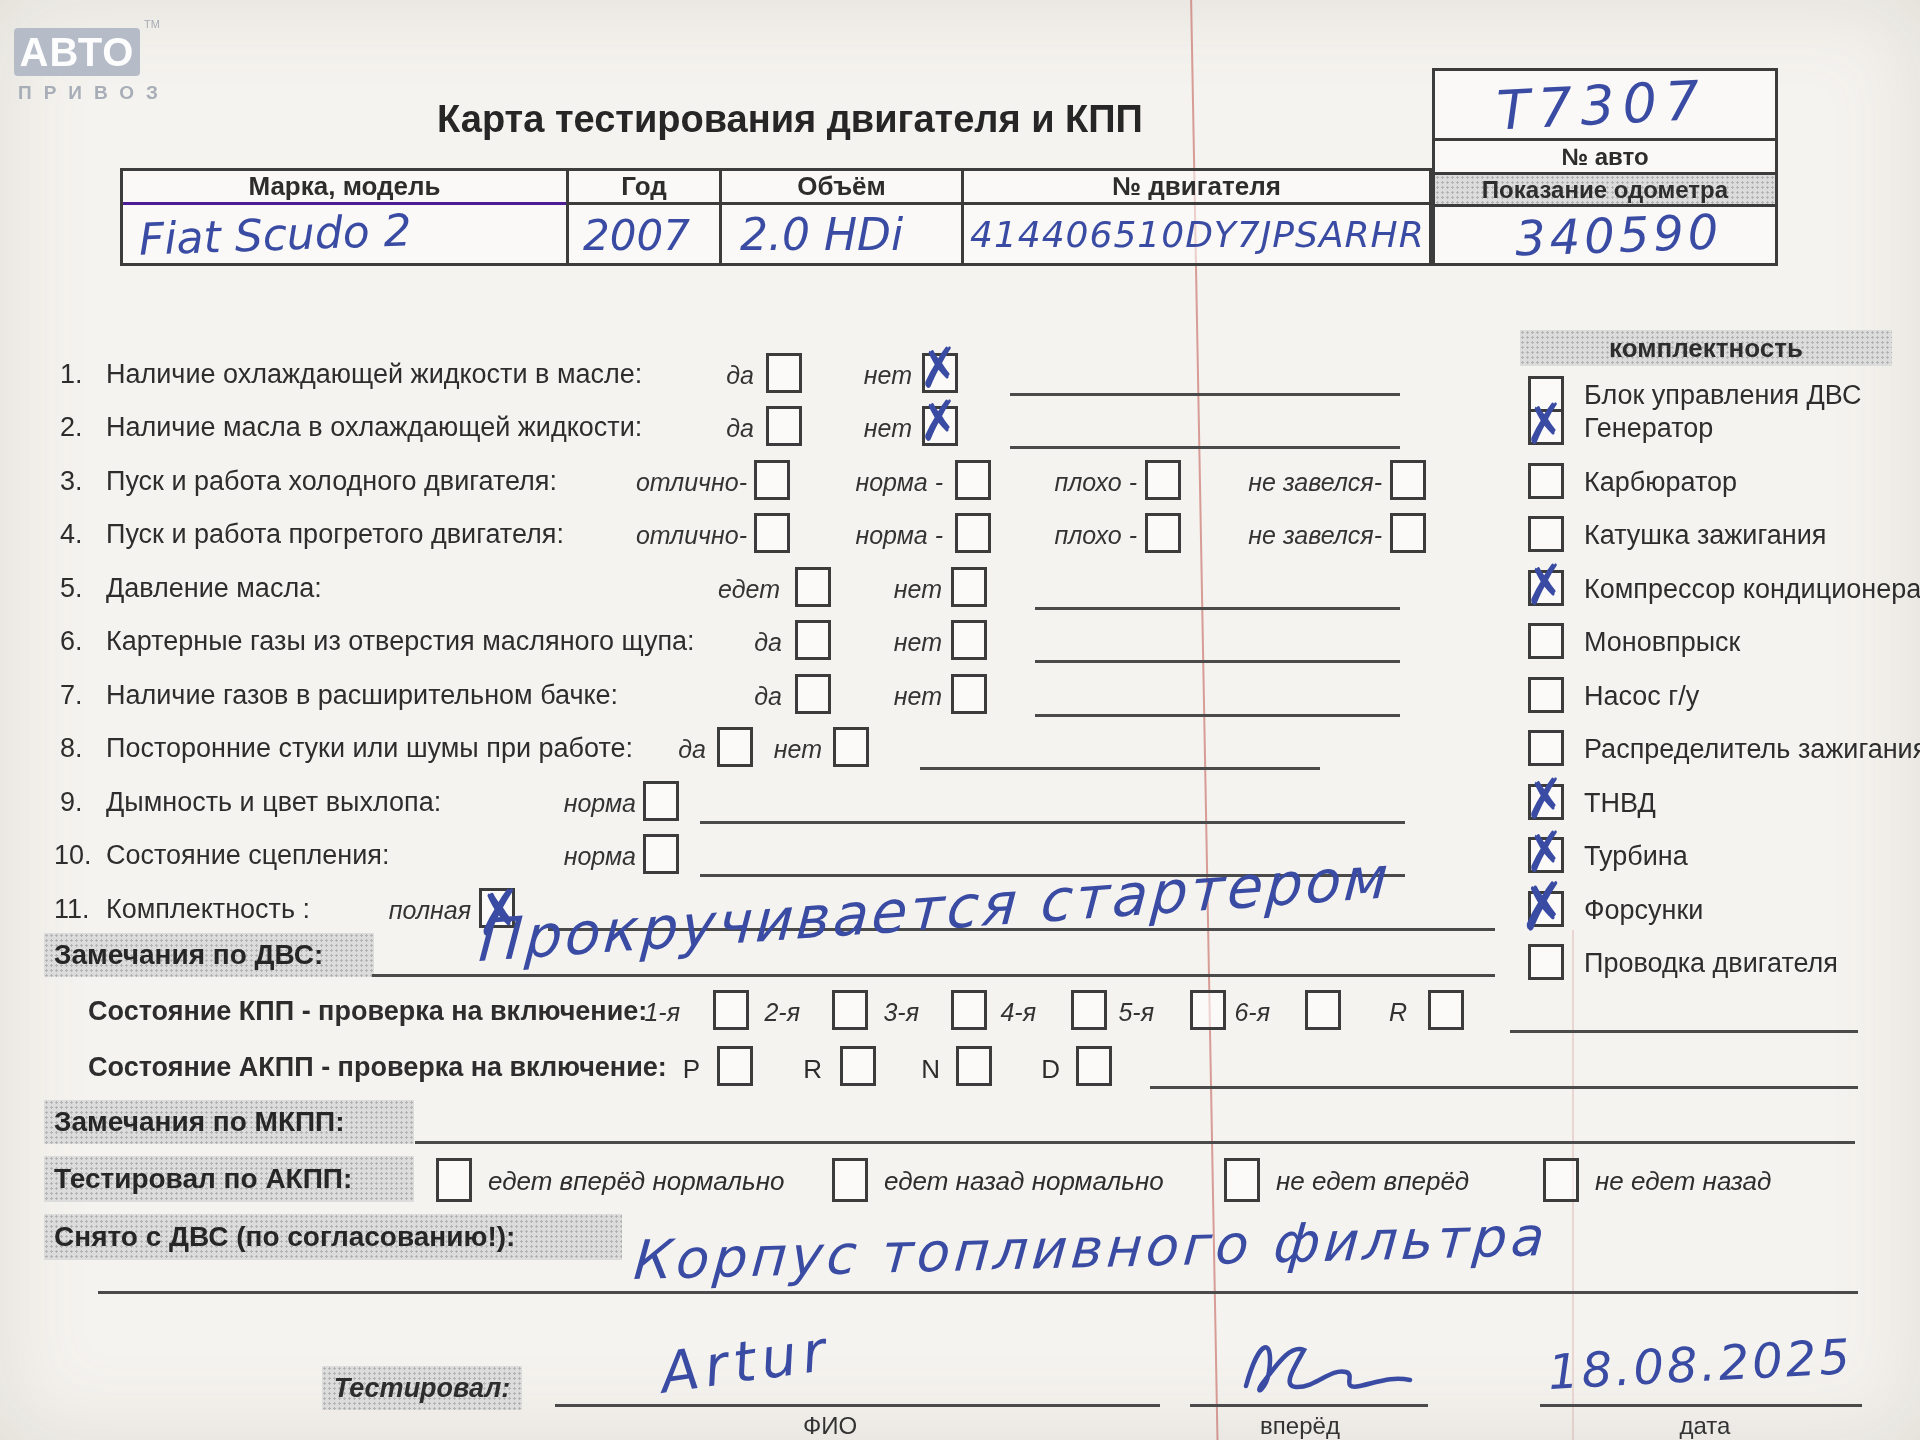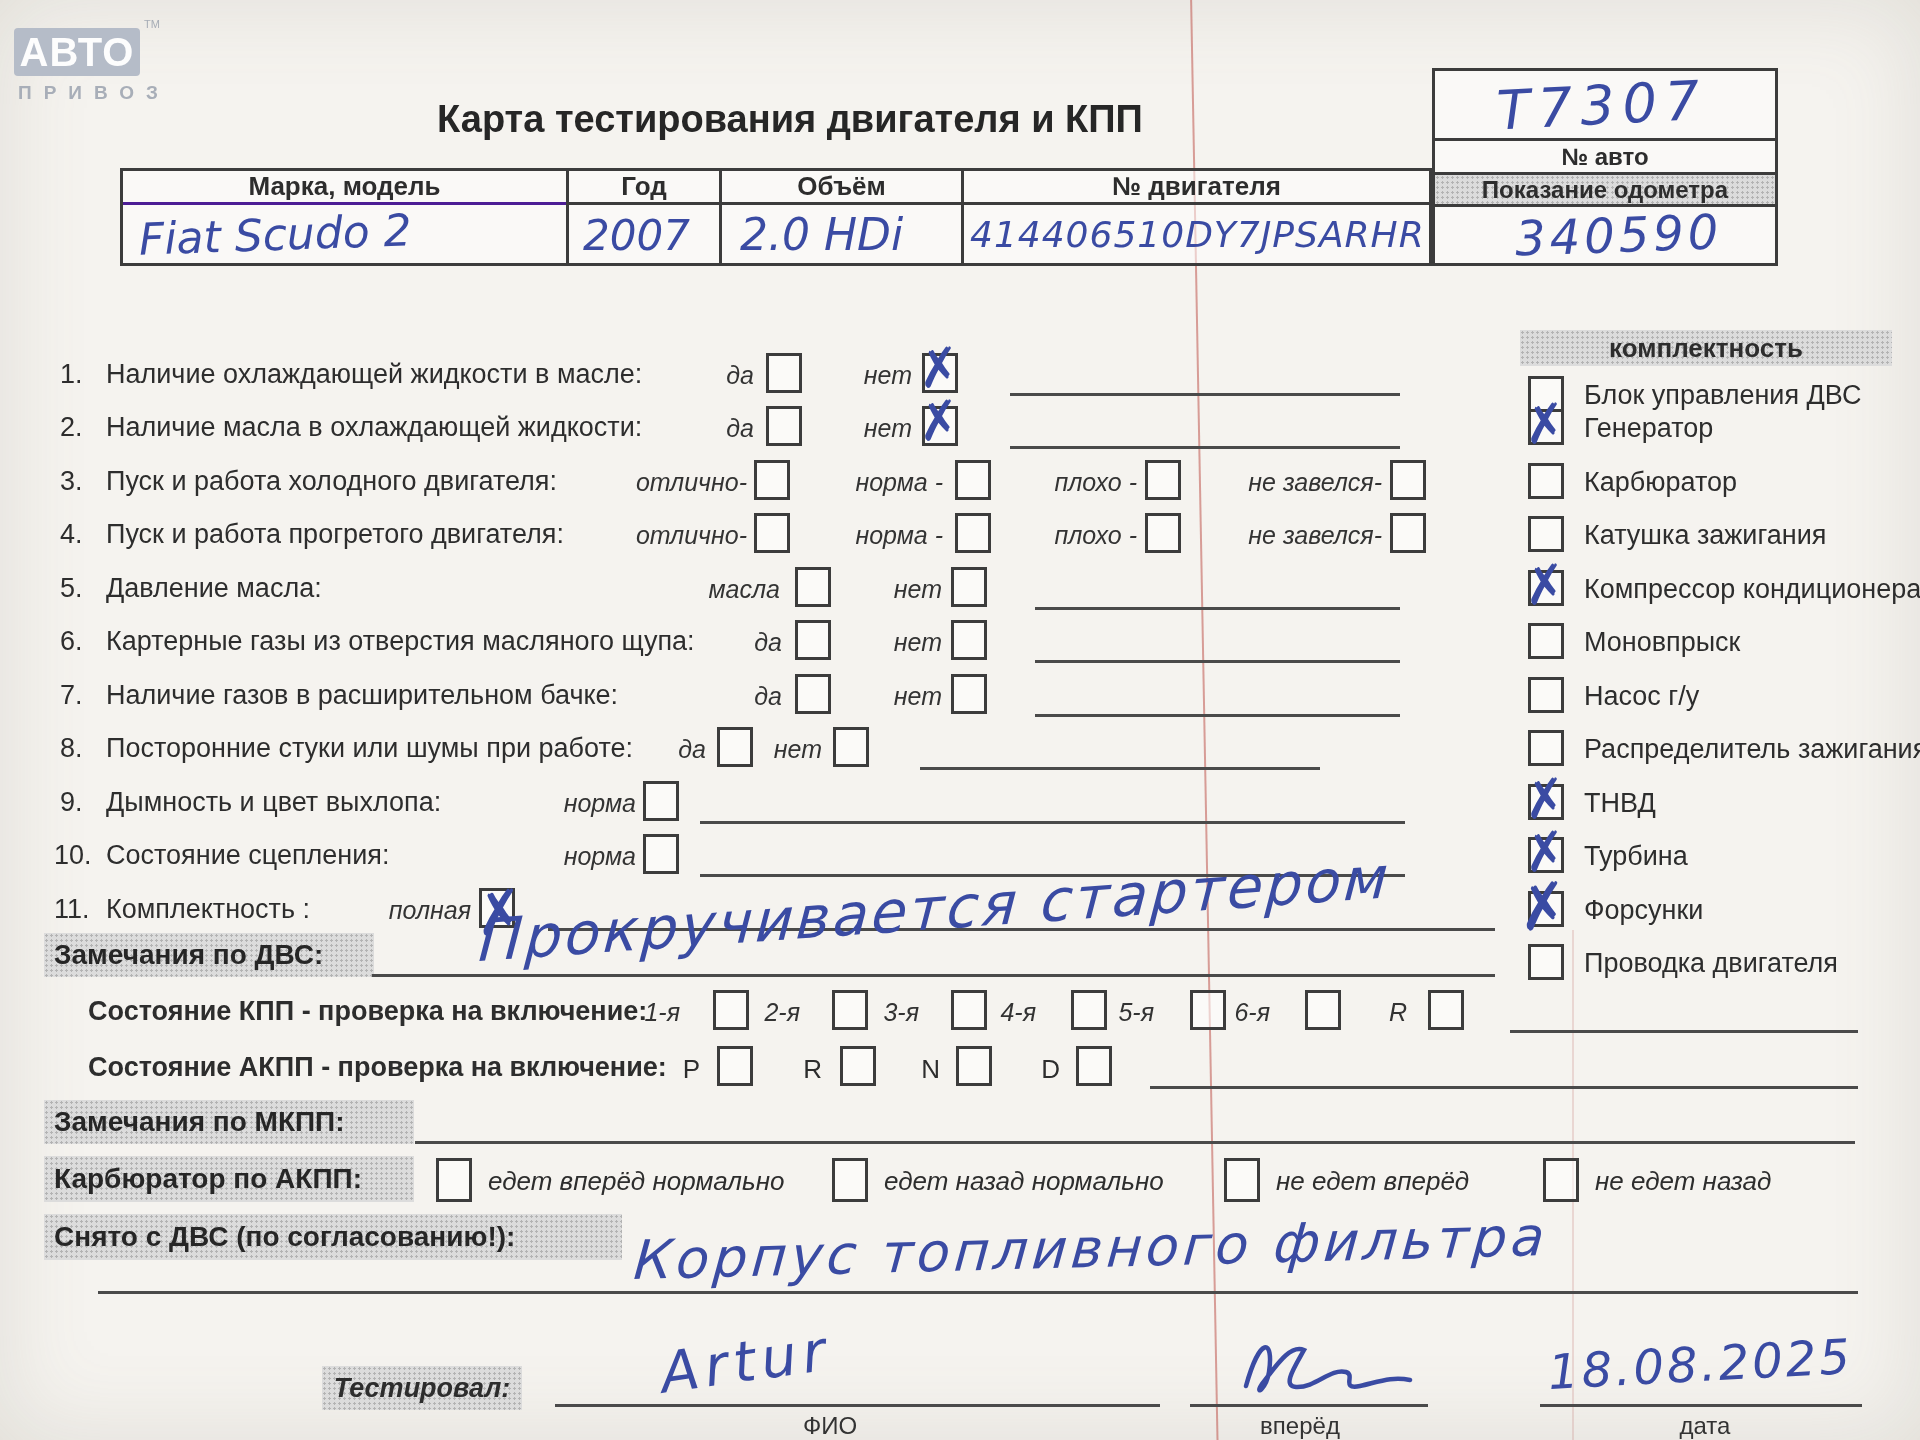--- a/index.html
+++ b/index.html
@@ -221,21 +221,21 @@
       </span>
     <span class="opt" style="left:1232px;width:150px;">не завелся-</span>
     <span class="cb" style="left:1390px;">
         <i class="mark"></i>
       </span>
   </div>
 
   <div class="crow" style="top:567px;">
     <span class="num">5.</span>
     <span class="clabel">Давление масла:</span>
-    <span class="opt" style="left:700px;width:80px;">масла</span>
+    <span class="opt" style="left:700px;width:80px;">едет</span>
     <span class="cb" style="left:795px;">
         <i class="mark"></i>
       </span>
     <span class="opt" style="left:880px;width:62px;">нет</span>
     <span class="cb" style="left:951px;">
         <i class="mark"></i>
       </span>
     <span class="hline" style="left:1035px;top:40px;width:365px;"></span>
   </div>
 
@@ -343,21 +343,21 @@
     <span class="abs" style="left:916px;top:8px;width:24px;font-size:26px;text-align:right;">N</span>
     <span class="cb" style="left:956px;"></span>
     <span class="abs" style="left:1036px;top:8px;width:24px;font-size:26px;text-align:right;">D</span>
     <span class="cb" style="left:1076px;"></span>
     <span class="hline" style="left:1150px;top:40px;width:708px;"></span>
   </div>
 
   <div class="abs shade blabel" style="left:44px;top:1100px;width:360px;height:44px;">Замечания по МКПП:</div>
   <span class="hline" style="left:415px;top:1141px;width:1440px;"></span>
 
-  <div class="abs shade blabel" style="left:44px;top:1156px;width:360px;height:46px;">Карбюратор по АКПП:</div>
+  <div class="abs shade blabel" style="left:44px;top:1156px;width:360px;height:46px;">Тестировал по АКПП:</div>
   <span class="cb" style="left:436px;top:1158px;height:44px;">
       <i class="mark"></i>
     </span>
   <span class="abs" style="left:488px;top:1166px;font-style:italic;font-size:26px;white-space:nowrap;">едет вперёд нормально</span>
   <span class="cb" style="left:832px;top:1158px;height:44px;">
       <i class="mark"></i>
     </span>
   <span class="abs" style="left:884px;top:1166px;font-style:italic;font-size:26px;white-space:nowrap;">едет назад нормально</span>
   <span class="cb" style="left:1224px;top:1158px;height:44px;">
       <i class="mark"></i>

